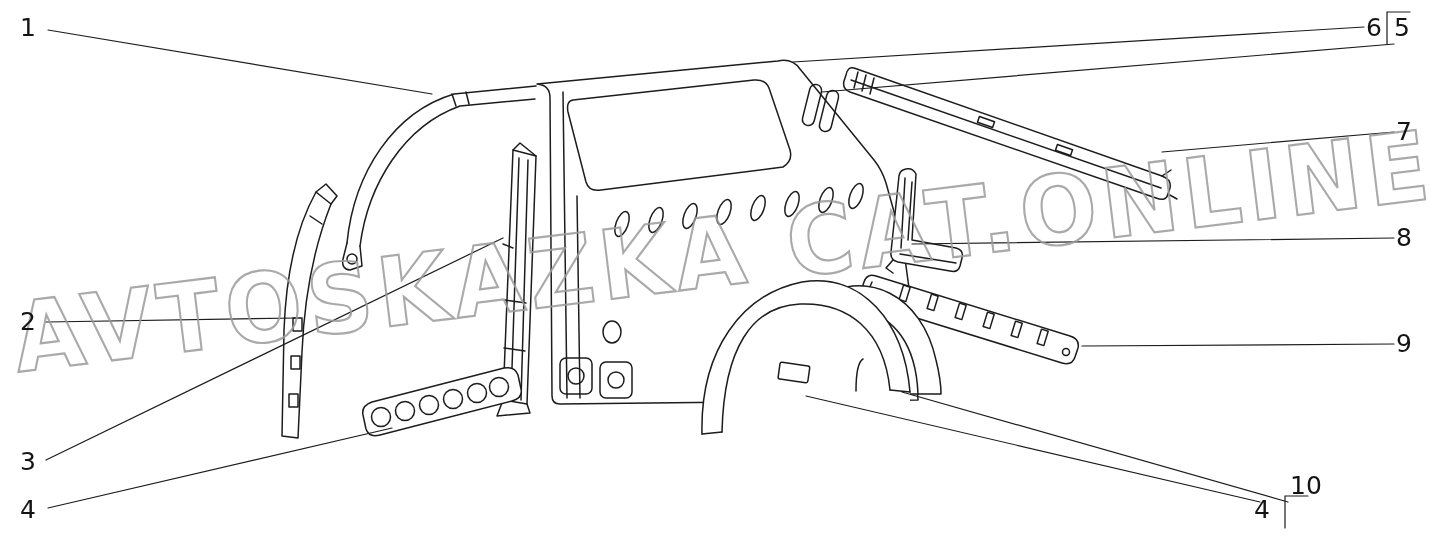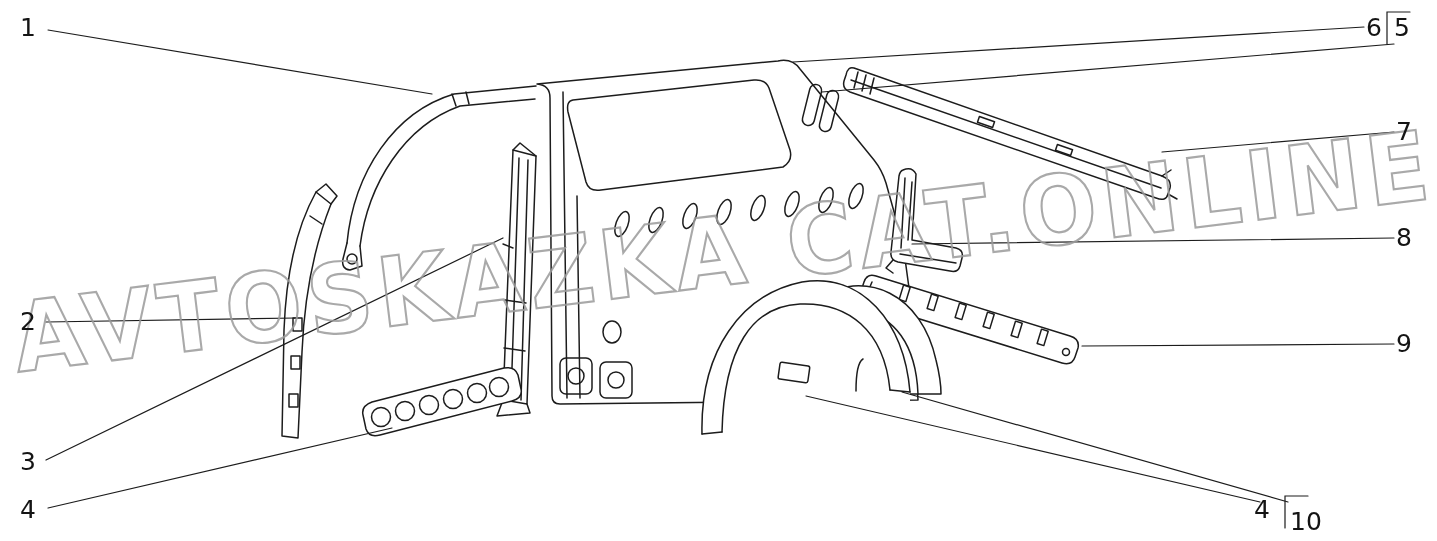--- a/index.html
+++ b/index.html
@@ -183,16 +183,16 @@
 
   <div class="callout" style="left:20px;top:14px">1</div>
   <div class="callout" style="left:20px;top:308px">2</div>
   <div class="callout" style="left:20px;top:448px">3</div>
   <div class="callout" style="left:20px;top:496px">4</div>
   <div class="callout" style="left:1394px;top:14px">5</div>
   <div class="callout" style="left:1366px;top:14px">6</div>
   <div class="callout" style="left:1396px;top:118px">7</div>
   <div class="callout" style="left:1396px;top:224px">8</div>
   <div class="callout" style="left:1396px;top:330px">9</div>
-  <div class="callout" style="left:1290px;top:508px">10</div>
+  <div class="callout" style="left:1290px;top:472px">10</div>
   <div class="callout" style="left:1254px;top:496px">4</div>
 
 </div>
 
 </body></html>

